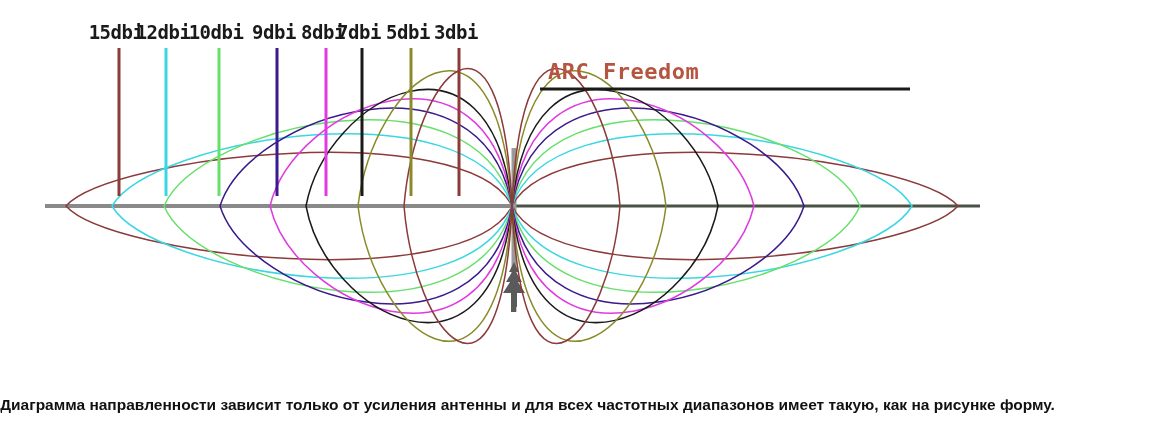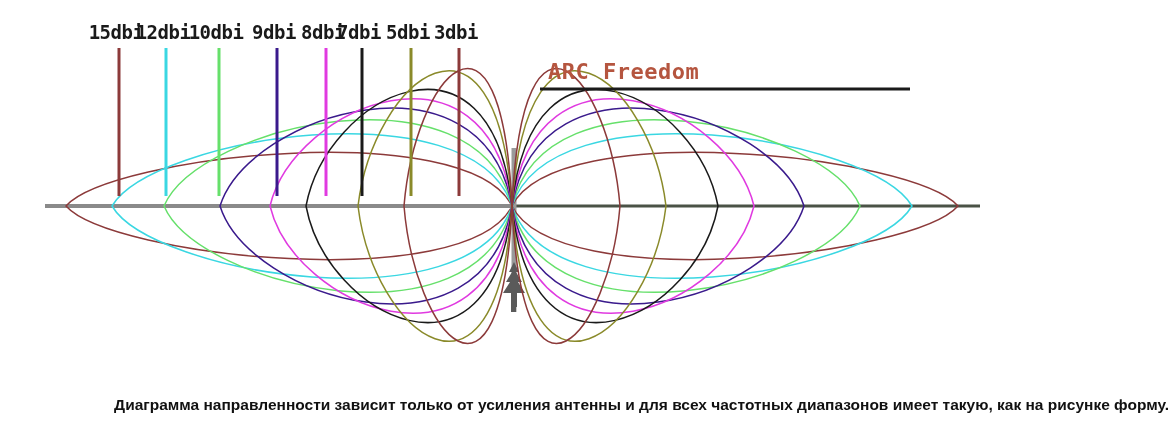--- a/index.html
+++ b/index.html
@@ -34,21 +34,21 @@
     font-family: "DejaVu Sans Mono", monospace;
     font-size: 22px;
     font-weight: 700;
     letter-spacing: 0.5px;
   }
   .caption-text {
     position: absolute;
     left: 0;
     top: 396px;
     width: 1169px;
-    text-align: right;
+    text-align: left;
     font-family: "Liberation Sans", sans-serif;
     font-size: 15.5px;
     font-weight: 600;
     color: #111111;
     white-space: nowrap;
   }
   .lobe {
     fill: none;
     stroke-width: 1.5;
   }

